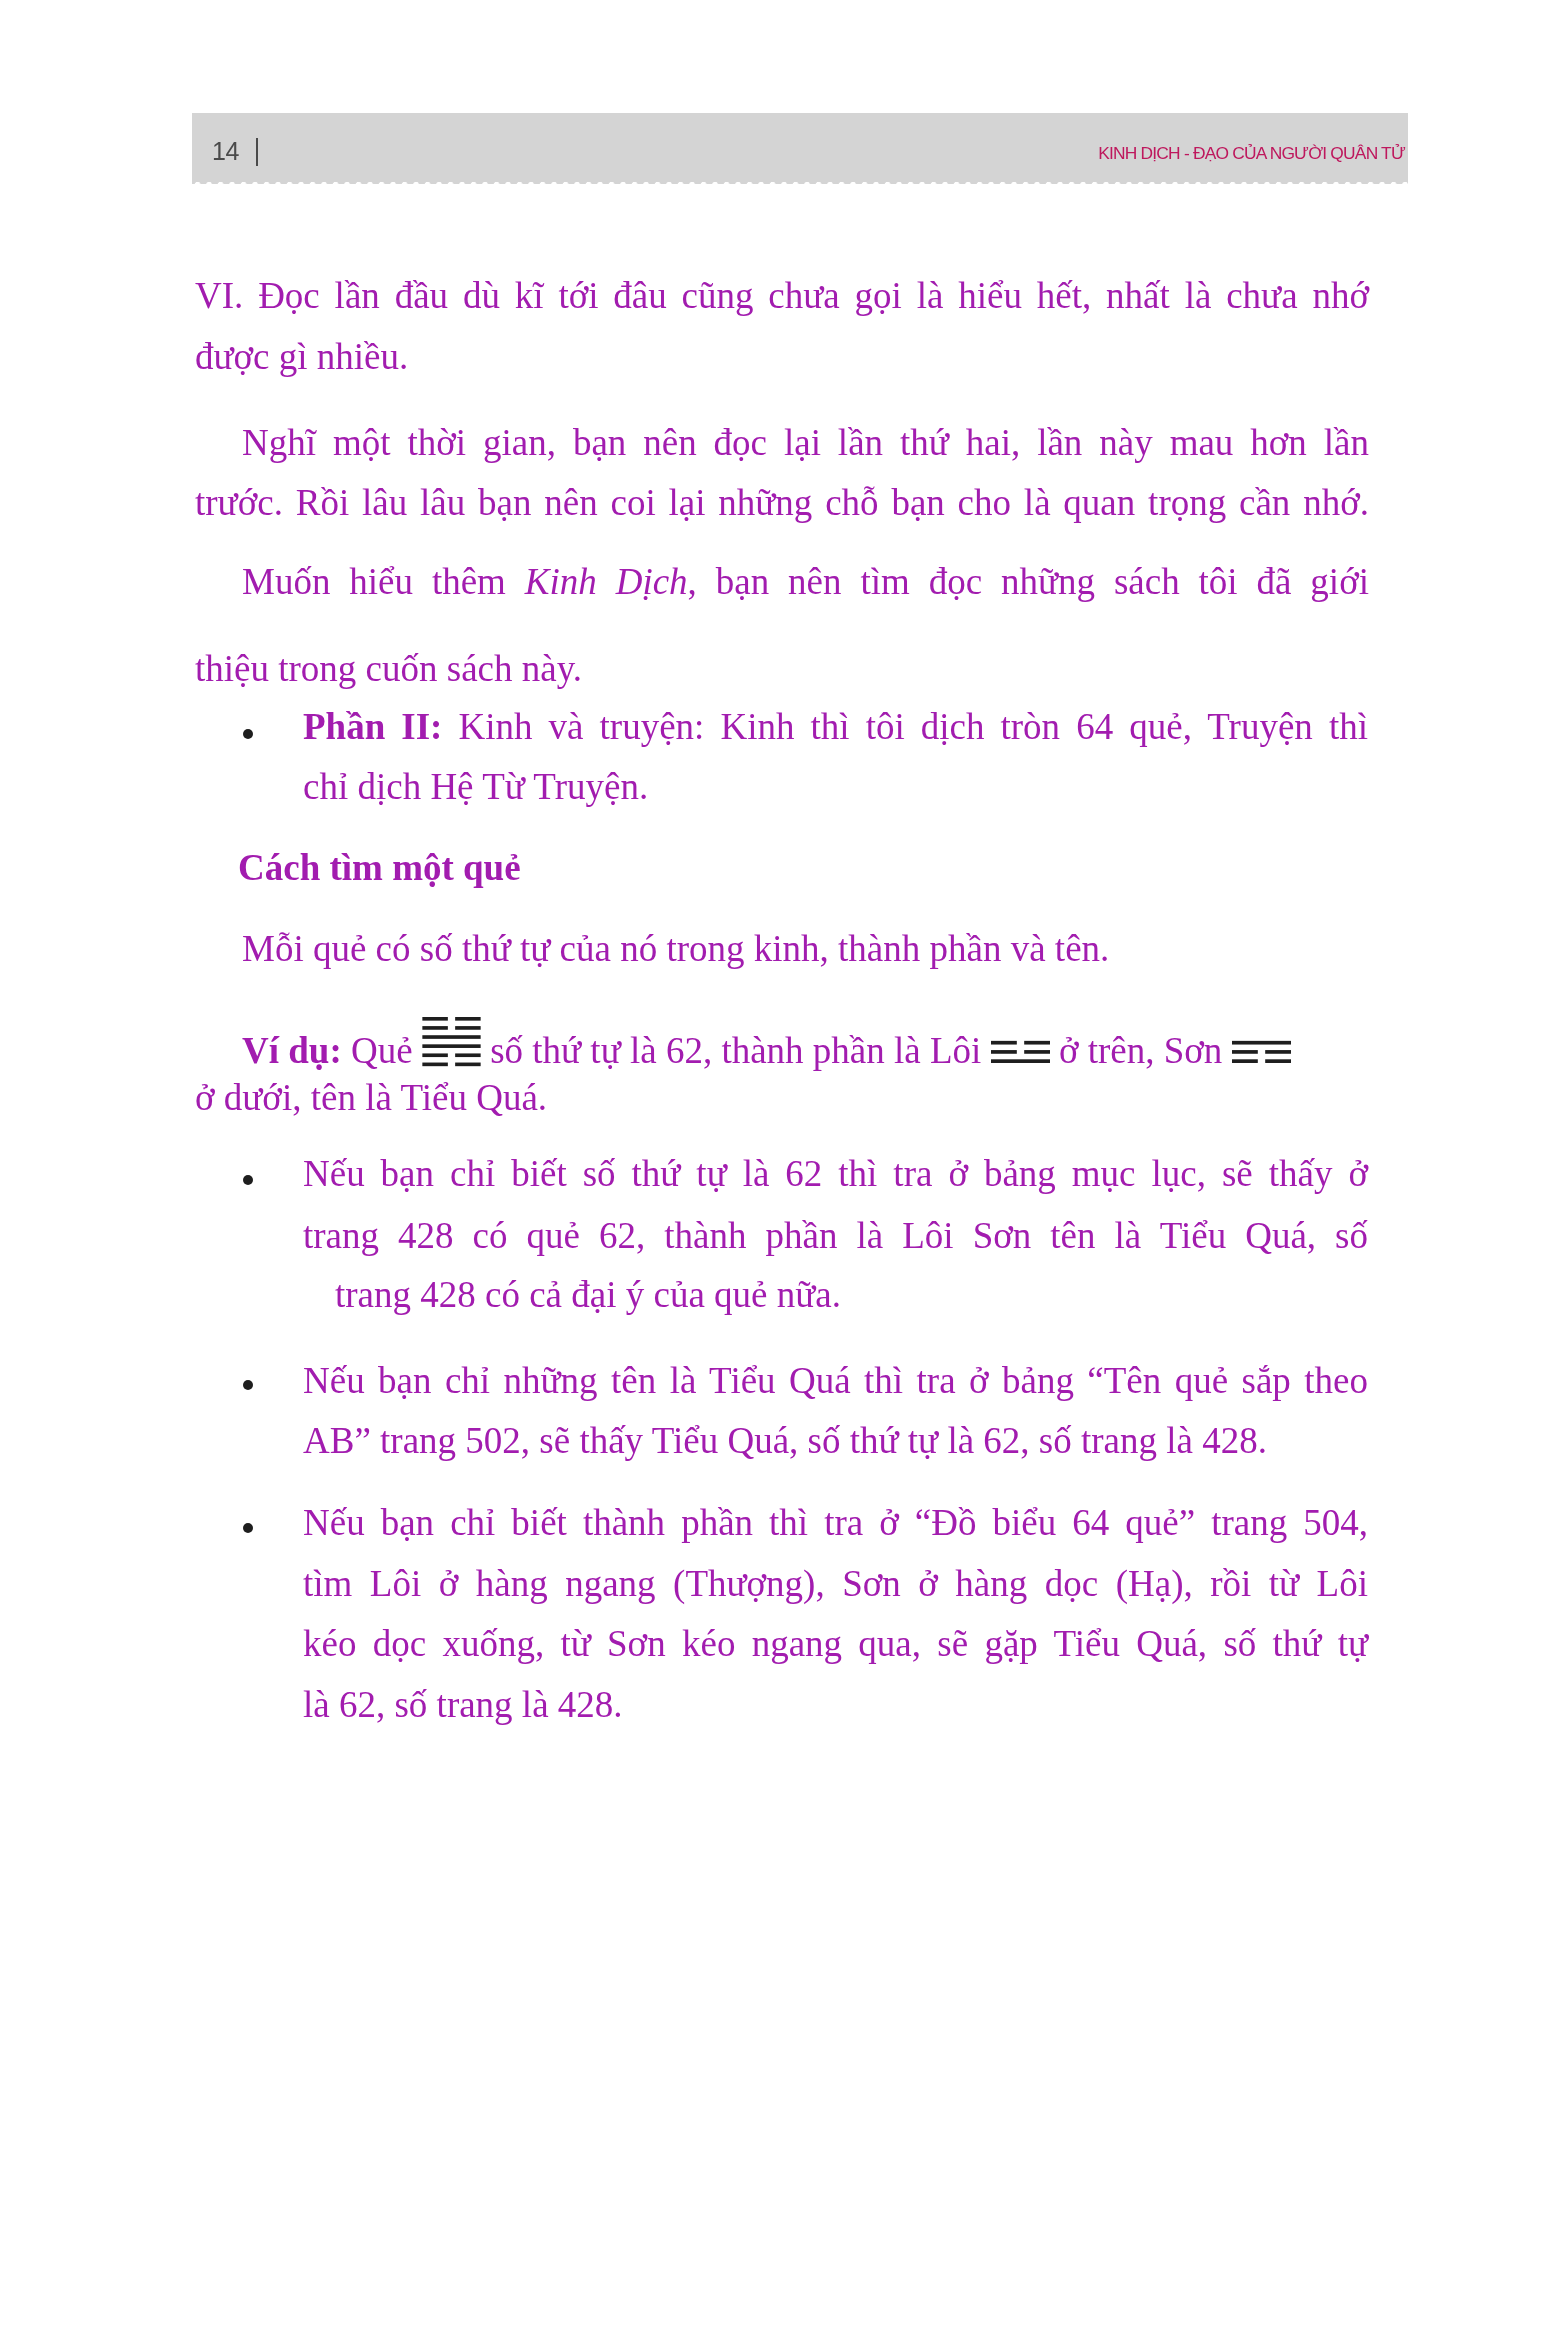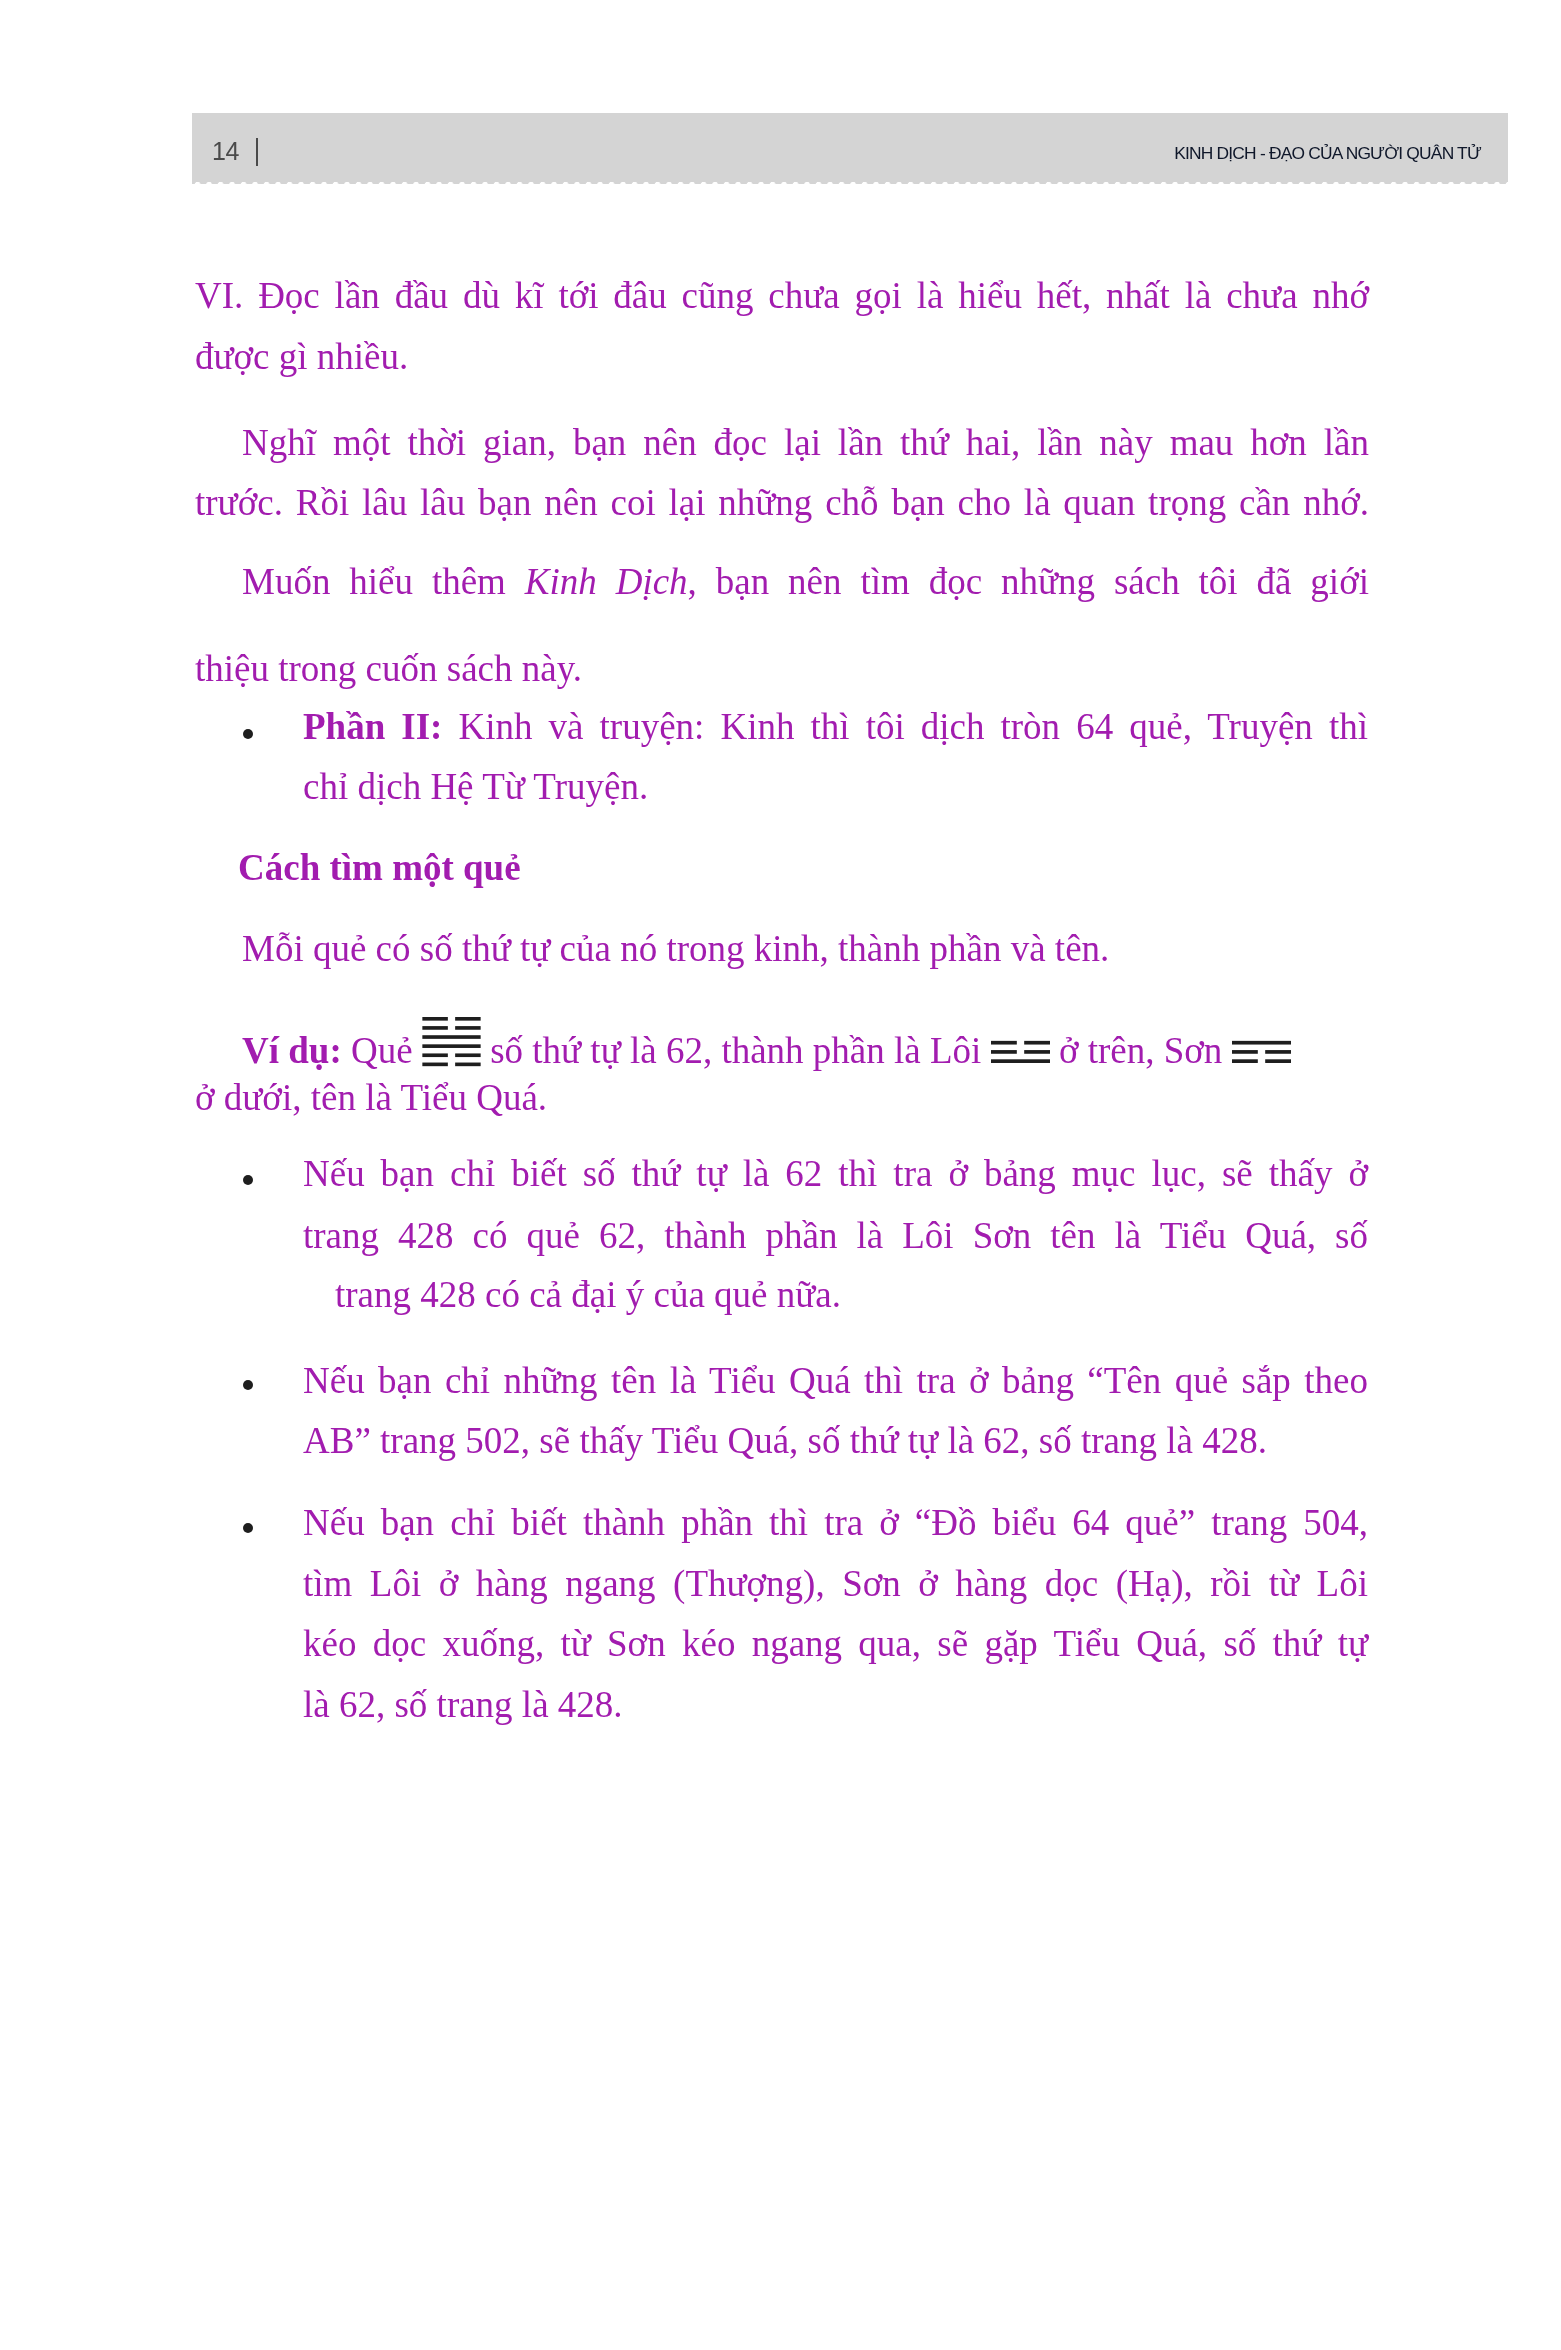--- a/index.html
+++ b/index.html
@@ -1,37 +1,38 @@
 <!DOCTYPE html>
 <html style="font-size:14.7px"><head>
   <meta charset="utf-8">
   <style>
     html, body { margin: 0; padding: 0; background: #ffffff; }
     body { width: 1561px; height: 2351px; position: relative; overflow: hidden; }
 
     .header-band {
-      position: absolute; left: 192px; top: 113px; width: 1316px; height: 71px;
+      position: absolute; left: 192px; top: 113px; width: 1176px; height: 71px;
       background: #d4d4d4;
+      padding-left: 40px;
     }
     .header-band::after {
       content: ""; position: absolute; left: 0; right: 0; bottom: -0.9px; height: 4.6px;
       background-image: radial-gradient(circle at 5.5px 4.6px, #ffffff 2.8px, transparent 3.2px);
       background-size: 11.5px 4.6px; background-repeat: repeat-x;
     }
     .page-number {
       position: absolute; left: 20px; top: 24px;
       font-family: "Liberation Sans", sans-serif; font-size: 25px; color: #4a4a4a;
       letter-spacing: -0.5px;
     }
     .header-sep {
       position: absolute; left: 64px; top: 25px; width: 1.8px; height: 27.5px; background: #4a4a4a;
     }
     .running-title {
-      position: absolute; right: 27px; top: 30px;
-      font-family: "Liberation Sans", sans-serif; font-size: 17.4px; color: #0f172a;
+      position: absolute; right: 3px; top: 30px;
+      font-family: "Liberation Sans", sans-serif; font-size: 17.4px; color: #be185d;
       letter-spacing: -0.8px; white-space: nowrap;
     }
 
     .line {
       position: absolute; white-space: nowrap;
       font-family: "Liberation Serif", serif; font-size: 37px; color: #a21caf;
       line-height: 1; 
     }
     .line b { font-weight: bold; }
     .line i { font-style: italic; }

